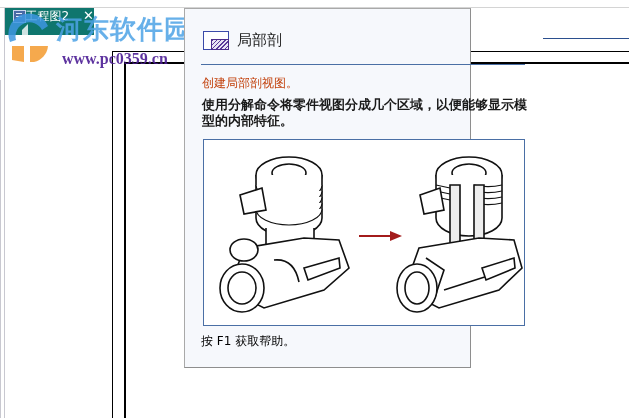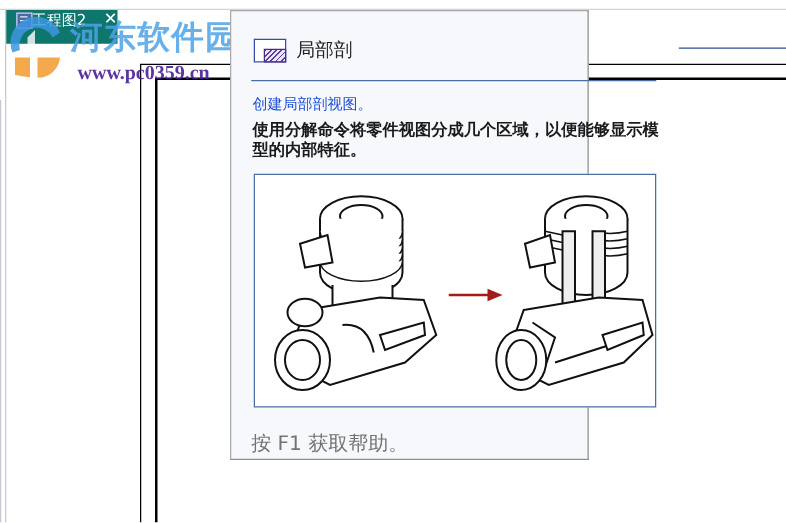--- a/index.html
+++ b/index.html
@@ -67,28 +67,28 @@
     width:26px; height:19px; position:relative; box-sizing:border-box;
     border:1px solid #3a4aa8; background:#ffffff; margin-right:8px;
   }
   .tt-icon .hatch {
     position:absolute; left:7px; top:7px; width:18px; height:11px; box-sizing:border-box;
     border:1px solid #4a2a8a;
     background:repeating-linear-gradient(135deg,#5a3a9a 0 1px,#e9e4f4 1px 3px);
   }
   .tt-title { font-size:15px; color:#222; }
   .tt-divider { position:absolute; left:16px; top:55px; width:324px; height:1px; background:#4a6fa5; }
-  .tt-line1 { position:absolute; left:17px; top:66px; font-size:12px; color:#1d4ed8; }
+  .tt-line1 { position:absolute; left:17px; top:66px; font-size:12px; color:#c2410c; }
   .tt-line2 { position:absolute; left:17px; top:88px; width:330px; font-size:13px; line-height:16px; color:#1a1a1a;font-weight:bold; }
   .tt-figure {
     position:absolute; left:18px; top:130px; width:322px; height:187px;
     box-sizing:border-box; border:1px solid #4a6fa5; background:#ffffff;
   }
   .tt-figure svg { position:absolute; left:0; top:0; }
-  .tt-help { position:absolute; left:16px; top:336px; font-size:16px; color:#737373; }
+  .tt-help { position:absolute; left:16px; top:324px; font-size:12px; color:#000000; }
 </style>
 </head>
 <body>
 
 <div class="top-rule"></div>
 <div class="left-panel-border"></div>
 <div class="left-panel-edge2"></div>
 
 <div class="frame-outer-v"></div>
 <div class="frame-inner-v"></div>

